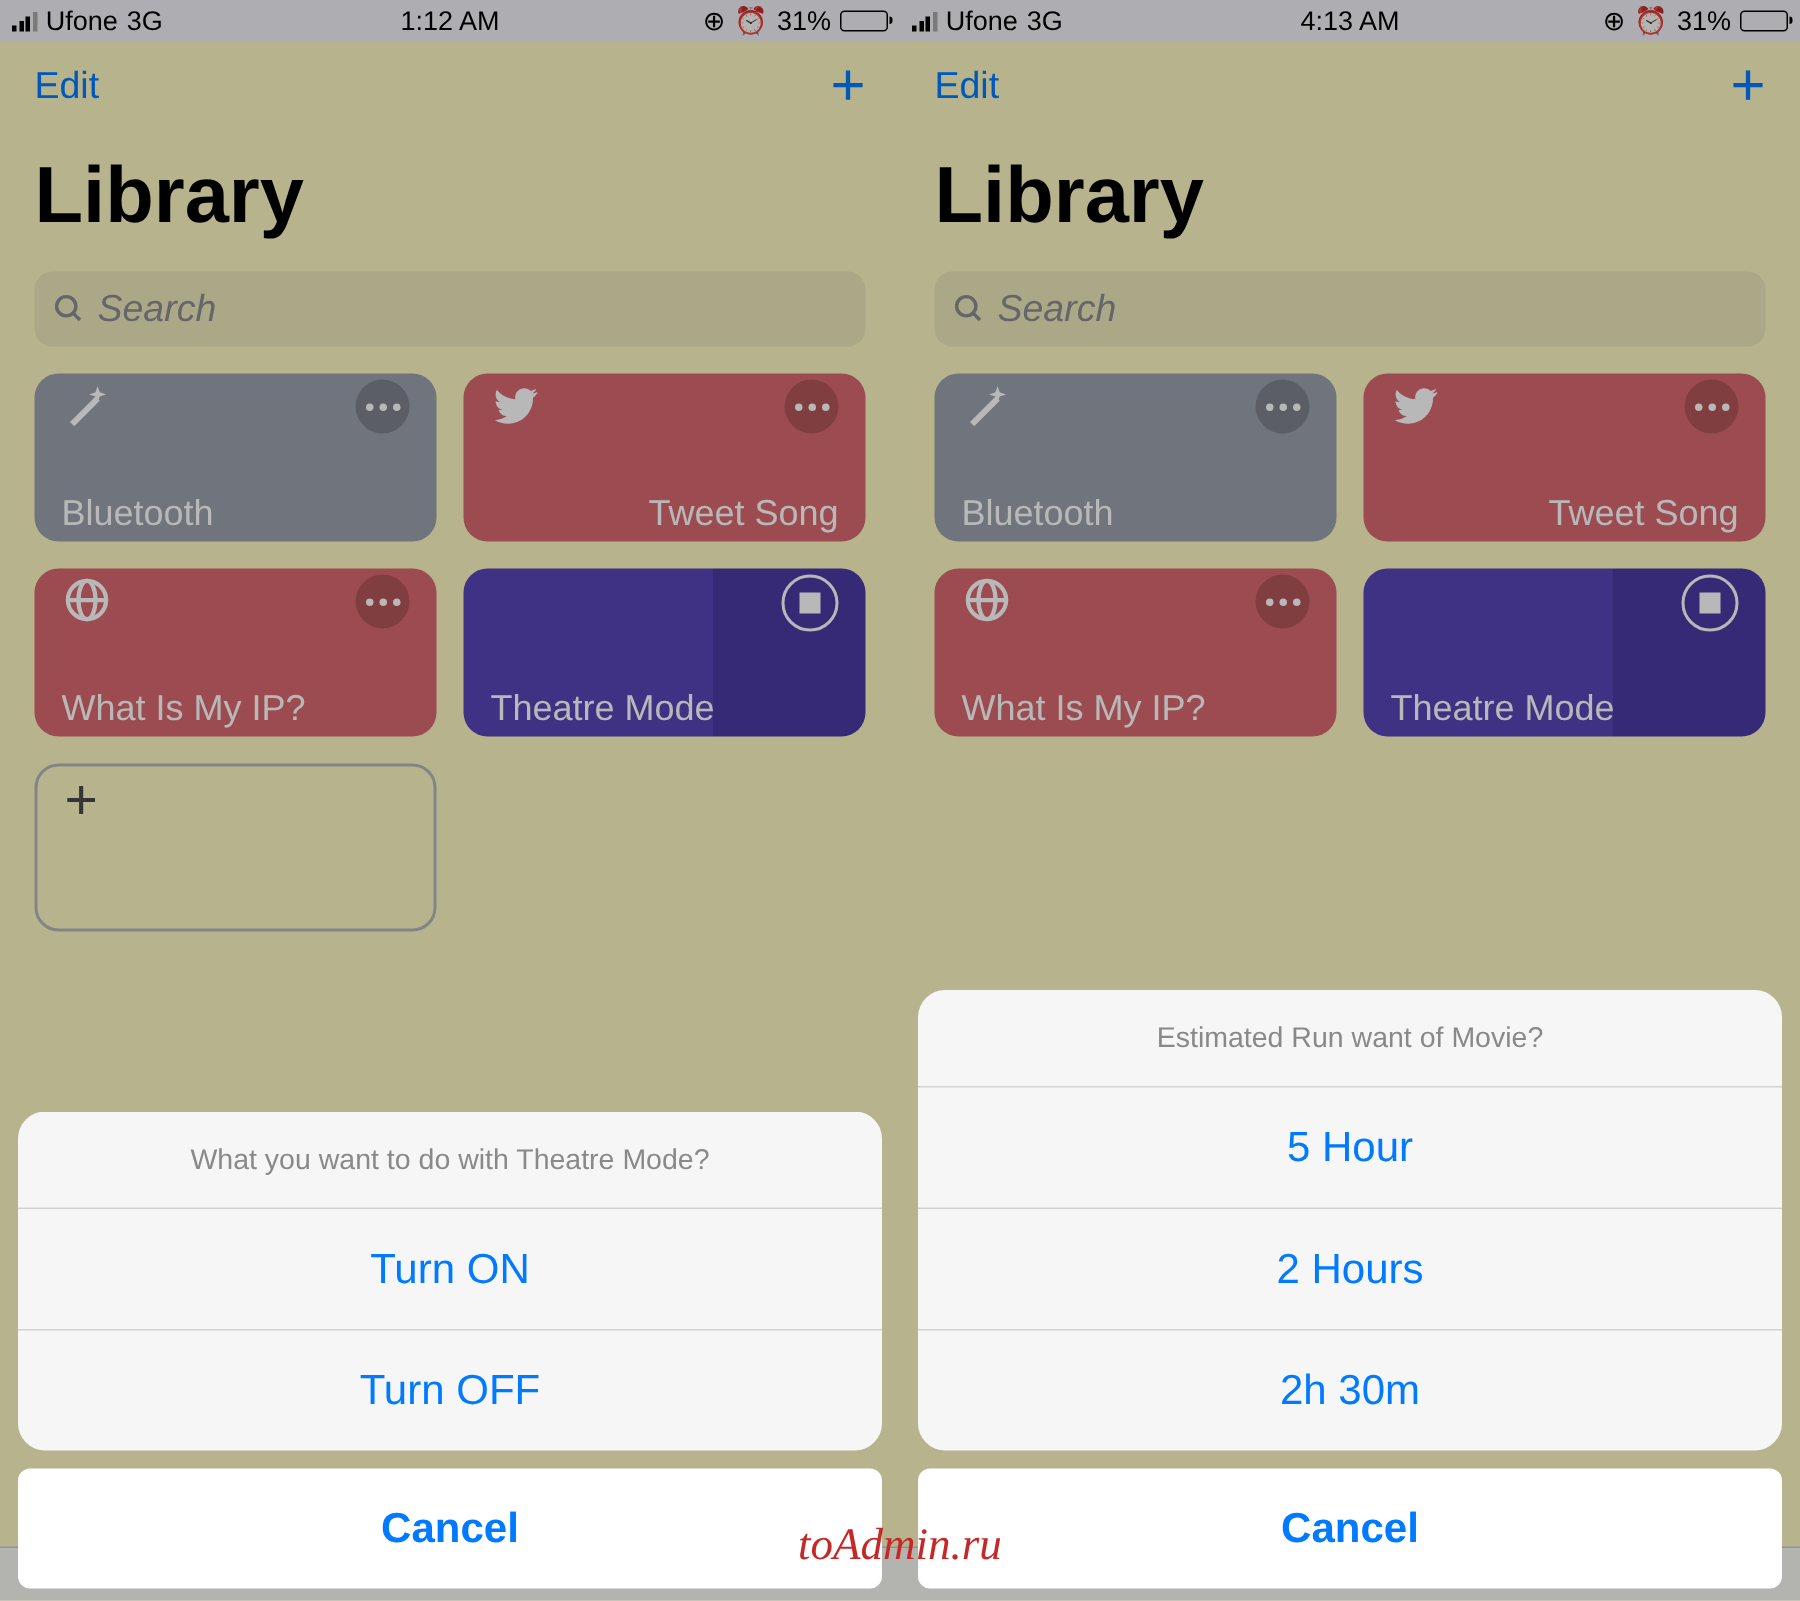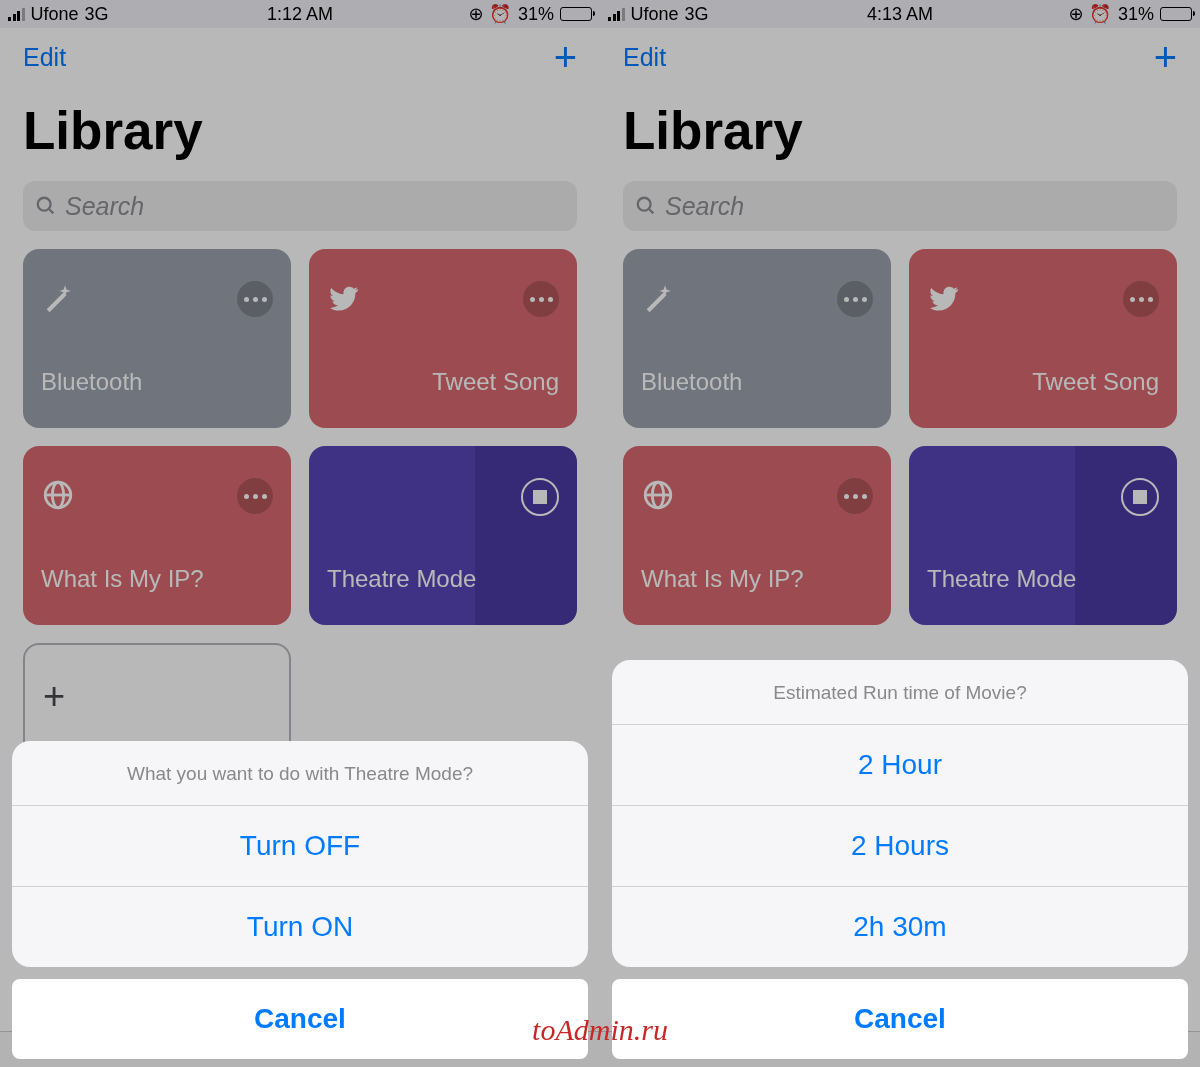--- a/index.html
+++ b/index.html
@@ -1,17 +1,17 @@
 <!DOCTYPE html>
 <html><head>
 <meta charset="utf-8">
 <style>
 * { margin: 0; padding: 0; box-sizing: border-box; font-family: -apple-system, Helvetica, Arial, sans-serif; }
 body { background: #e0e0e0; width: 1200px; height: 1067px; position: relative; overflow: hidden; }
-.screen { position: absolute; width: 600px; height: 1067px; background: #ffffff; top: 0; }
+.screen { position: absolute; width: 600px; height: 1067px; background: #fef9c3; top: 0; }
 .screen.left { left: 0; }
 .screen.right { left: 600px; }
 .overlay { position: absolute; inset: 0; background: rgba(0,0,0,0.28); z-index: 5; }
 
 
 .status-bar { height: 28px; display: flex; align-items: center; justify-content: space-between; padding: 0 8px; font-size: 18px; color: #000; background: #f2f2f7; position: relative; z-index: 1; }
 .sb-left { display: flex; align-items: center; gap: 6px; }
 .sb-right { display: flex; align-items: center; gap: 6px; }
 .sb-center { position: absolute; left: 50%; transform: translateX(-50%); font-weight: 400; }
 .signal { display: flex; align-items: flex-end; gap: 1.5px; height: 14px; }
@@ -26,21 +26,21 @@
 .plus-big { font-size: 40px; font-weight: 300; color: #007aff; }
 
 
 .page-title { font-size: 53px; font-weight: 800; color: #000; padding: 14px 23px 14px; }
 
 
 .search-bar { margin: 6px 23px 18px; background: rgba(142,142,147,0.15); border-radius: 12px; height: 50px; display: flex; align-items: center; padding: 0 12px; gap: 8px; color: #8e8e93; font-size: 25px; font-style: italic; }
 
 
 .tile-grid { display: grid; grid-template-columns: 1fr 1fr; gap: 18px; padding: 0 23px; }
-.tile { border-radius: 16px; height: 179px; padding: 32px 18px; display: flex; flex-direction: column; justify-content: space-between; position: relative; color: #fff; }
+.tile { border-radius: 16px; height: 112px; padding: 4px 18px; display: flex; flex-direction: column; justify-content: space-between; position: relative; color: #fff; }
 .tile-top { display: flex; justify-content: space-between; align-items: flex-start; }
 .tile-title { font-size: 24px; font-weight: 500; }
 .tile-icon svg { width: 34px; height: 34px; }
 .more-dots { display: flex; gap: 4px; background: rgba(0,0,0,0.18); border-radius: 50%; width:36px; height:36px; align-items:center; justify-content:center; }
 .more-dots span { width:5px;height:5px;background:#fff;border-radius:50%;}
 .stop-btn { width:38px;height:38px;border:2.5px solid #fff;border-radius:50%;display:flex;align-items:center;justify-content:center;}
 .stop-btn span { width:14px;height:14px;background:#fff;}
 .tile.bluetooth { background:#9aa1ad; }
 .tile.tweet { background:#d96a6f;text-align:right; }
 .tile.ip { background:#d96a6f; }
@@ -163,22 +163,22 @@
   <div class="tab-bar">
     <span>Library</span>
     <span>Gallery</span>
   </div>
 
   <div class="overlay"></div>
 
   <div class="action-sheet">
     <div class="as-group">
       <div class="as-header">What you want to do with Theatre Mode?</div>
+      <div class="as-item">Turn ON</div>
       <div class="as-item">Turn OFF</div>
-      <div class="as-item">Turn ON</div>
     </div>
     <div class="as-cancel">Cancel</div>
   </div>
 </div>
 
 <div class="screen right">
   <div class="status-bar">
     <div class="sb-left">
       <span class="signal">
           <span></span>
@@ -268,22 +268,22 @@
 
   <div class="tab-bar">
     <span>Library</span>
     <span>Gallery</span>
   </div>
 
   <div class="overlay"></div>
 
   <div class="action-sheet">
     <div class="as-group tall">
-      <div class="as-header">Estimated Run time of Movie?</div>
-      <div class="as-item">2 Hour</div>
+      <div class="as-header">Estimated Run want of Movie?</div>
+      <div class="as-item">5 Hour</div>
       <div class="as-item">2 Hours</div>
       <div class="as-item">2h 30m</div>
     </div>
     <div class="as-cancel">Cancel</div>
   </div>
 </div>
 
 <div class="watermark">toAdmin.ru</div>
 
 </body></html>

